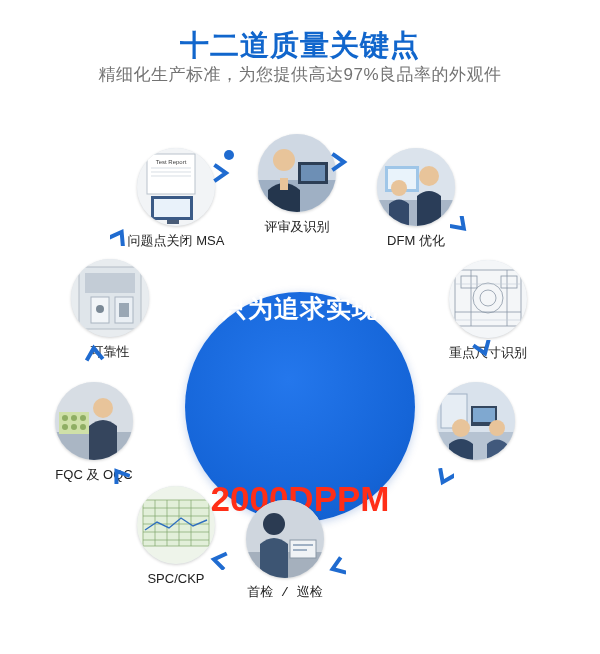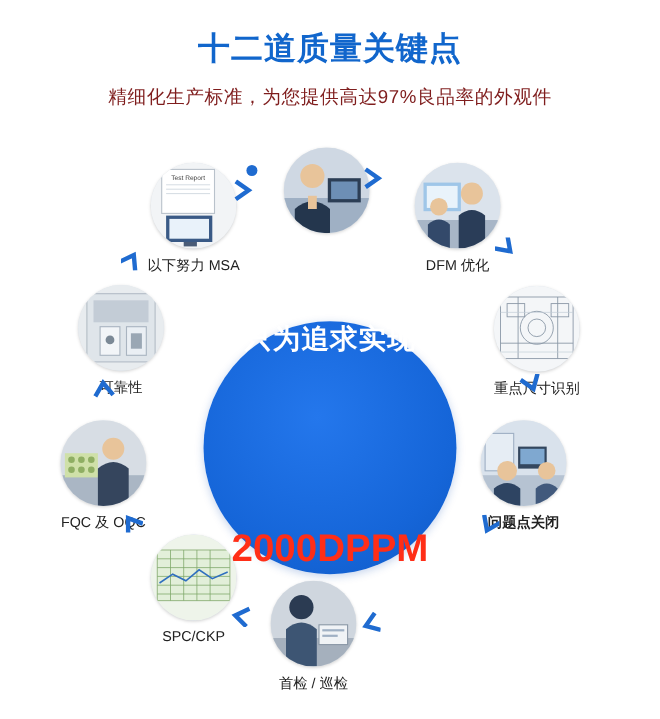--- a/index.html
+++ b/index.html
@@ -29,23 +29,22 @@
     padding-top: 28px;
   }
   .title {
     font-size: 29px;
     font-weight: bold;
     color: #1166cc;
     letter-spacing: 1px;
     line-height: 1.2;
   }
   .subtitle {
-    margin-top: 14px;
     font-size: 17px;
-    color: #7f1d1d;
+    color: #737373;
     letter-spacing: 0.5px;
   }
   
   .center-circle {
     position: absolute;
     left: 185px;
     top: 292px;
     width: 230px;
     height: 230px;
     border-radius: 50%;
@@ -122,20 +121,21 @@
       <svg width="78" height="78" viewBox="0 0 78 78">
         <rect width="78" height="78" fill="#cfd8e3"></rect>
         <rect x="0" y="46" width="78" height="32" fill="#9fb0c4"></rect>
         <rect x="40" y="28" width="30" height="22" fill="#2c3e55"></rect>
         <rect x="43" y="31" width="24" height="16" fill="#6d8fb5"></rect>
         <circle cx="26" cy="26" r="11" fill="#e8c49a"></circle>
         <path d="M10 56 q16 -14 32 0 l0 22 l-32 0 z" fill="#24364d"></path>
         <rect x="22" y="44" width="8" height="12" fill="#e8c49a"></rect>
       </svg>
     </div>
+    <div class="node-label">评审及识别</div>
   </div>
 
   <div class="node" style="left:364px; top:148px;">
     <div class="thumb">
       <svg width="78" height="78" viewBox="0 0 78 78">
         <rect width="78" height="78" fill="#dbe3ec"></rect>
         <rect x="0" y="52" width="78" height="26" fill="#a8b6c7"></rect>
         <rect x="8" y="18" width="34" height="26" fill="#9fc6e8"></rect>
         <rect x="11" y="21" width="28" height="20" fill="#e9f3fb"></rect>
         <circle cx="52" cy="28" r="10" fill="#e8c49a"></circle>
@@ -177,25 +177,24 @@
         <rect x="0" y="50" width="78" height="28" fill="#b6c3d2"></rect>
         <rect x="4" y="12" width="26" height="34" fill="#e6edf4" stroke="#9fb0c4"></rect>
         <rect x="34" y="24" width="26" height="20" fill="#33465e"></rect>
         <rect x="36" y="26" width="22" height="14" fill="#7fa8d0"></rect>
         <circle cx="24" cy="46" r="9" fill="#e8c49a"></circle>
         <path d="M12 62 q12 -10 24 0 l0 16 l-24 0 z" fill="#2e4462"></path>
         <circle cx="60" cy="46" r="8" fill="#e8c49a"></circle>
         <path d="M50 62 q10 -9 20 0 l0 16 l-20 0 z" fill="#41597c"></path>
       </svg>
     </div>
-    <div class="node-label bold">问题点关闭</div>
-  </div>
-
-
-  <div class="node" style="left:233px; top:528px;">
+  </div>
+
+
+  <div class="node" style="left:233px; top:500px;font-family:Liberation Mono, monospace;">
     <div class="thumb">
       <svg width="78" height="78" viewBox="0 0 78 78">
         <rect width="78" height="78" fill="#cfd6de"></rect>
         <rect x="0" y="52" width="78" height="26" fill="#a5b0bd"></rect>
         <circle cx="28" cy="24" r="11" fill="#2b3b52"></circle>
         <path d="M14 44 q14 -12 28 0 l0 34 l-28 0 z" fill="#3d5573"></path>
         <rect x="44" y="40" width="26" height="18" fill="#f0f3f6" stroke="#8a97a6"></rect>
         <rect x="47" y="44" width="20" height="2" fill="#9fb0c4"></rect>
         <rect x="47" y="49" width="14" height="2" fill="#9fb0c4"></rect>
       </svg>
@@ -270,21 +269,21 @@
         <g stroke="#c7d0d9" stroke-width="0.7">
           <line x1="14" y1="20" x2="54" y2="20"></line>
           <line x1="14" y1="24" x2="54" y2="24"></line>
           <line x1="14" y1="28" x2="54" y2="28"></line>
         </g>
         <rect x="14" y="48" width="42" height="24" fill="#3a5a86"></rect>
         <rect x="17" y="51" width="36" height="18" fill="#e9f2fa"></rect>
         <rect x="30" y="72" width="12" height="4" fill="#4a5c77"></rect>
       </svg>
     </div>
-    <div class="node-label">以下努力 MSA</div>
+    <div class="node-label">问题点关闭 MSA</div>
   </div>
 
   <div class="chev" style="left:212px; top:163px;">
     <svg width="22" height="22" viewBox="0 0 22 22">
         <path d="M4 3 L14 10 L4 17" fill="none" stroke="#1f6bd0" stroke-width="4" stroke-linecap="square"></path>
       </svg>
   </div>
   <div class="chev" style="left:330px; top:152px;">
     <svg width="22" height="22" viewBox="0 0 22 22">
         <path d="M4 3 L14 10 L4 17" fill="none" stroke="#1f6bd0" stroke-width="4" stroke-linecap="square"></path>

